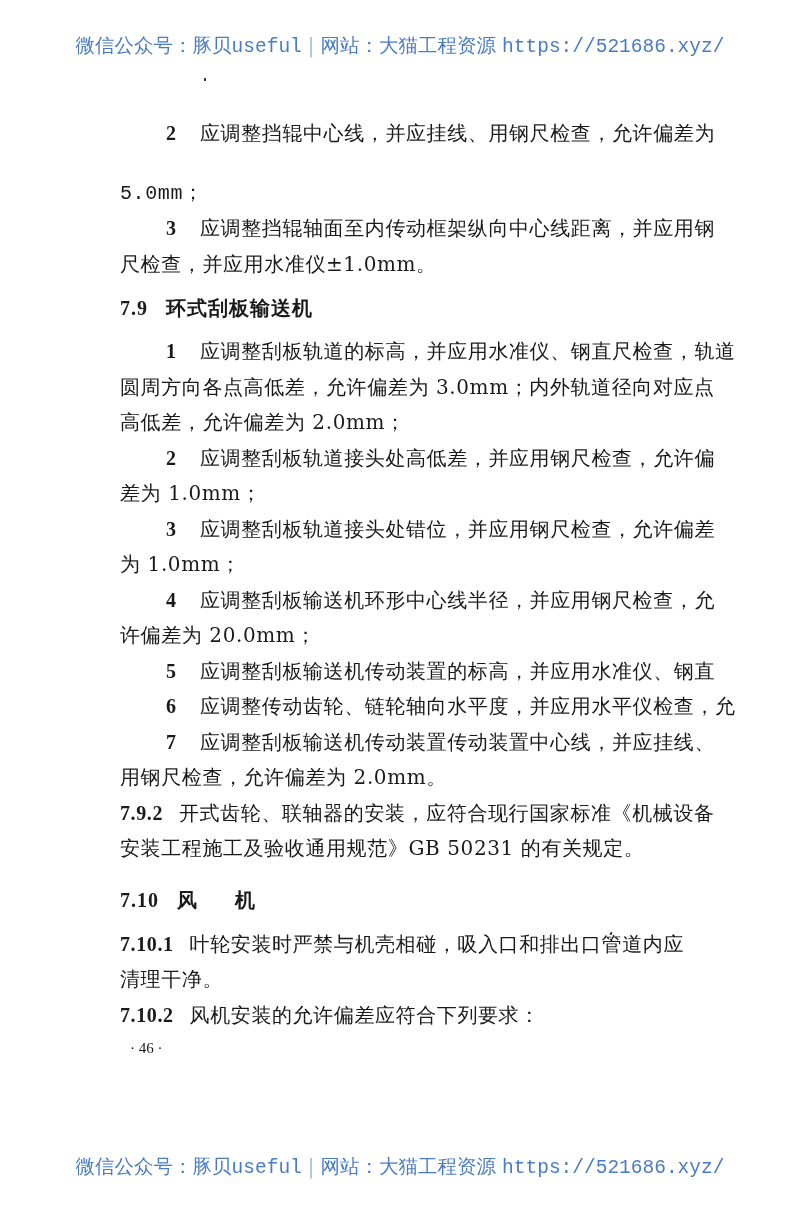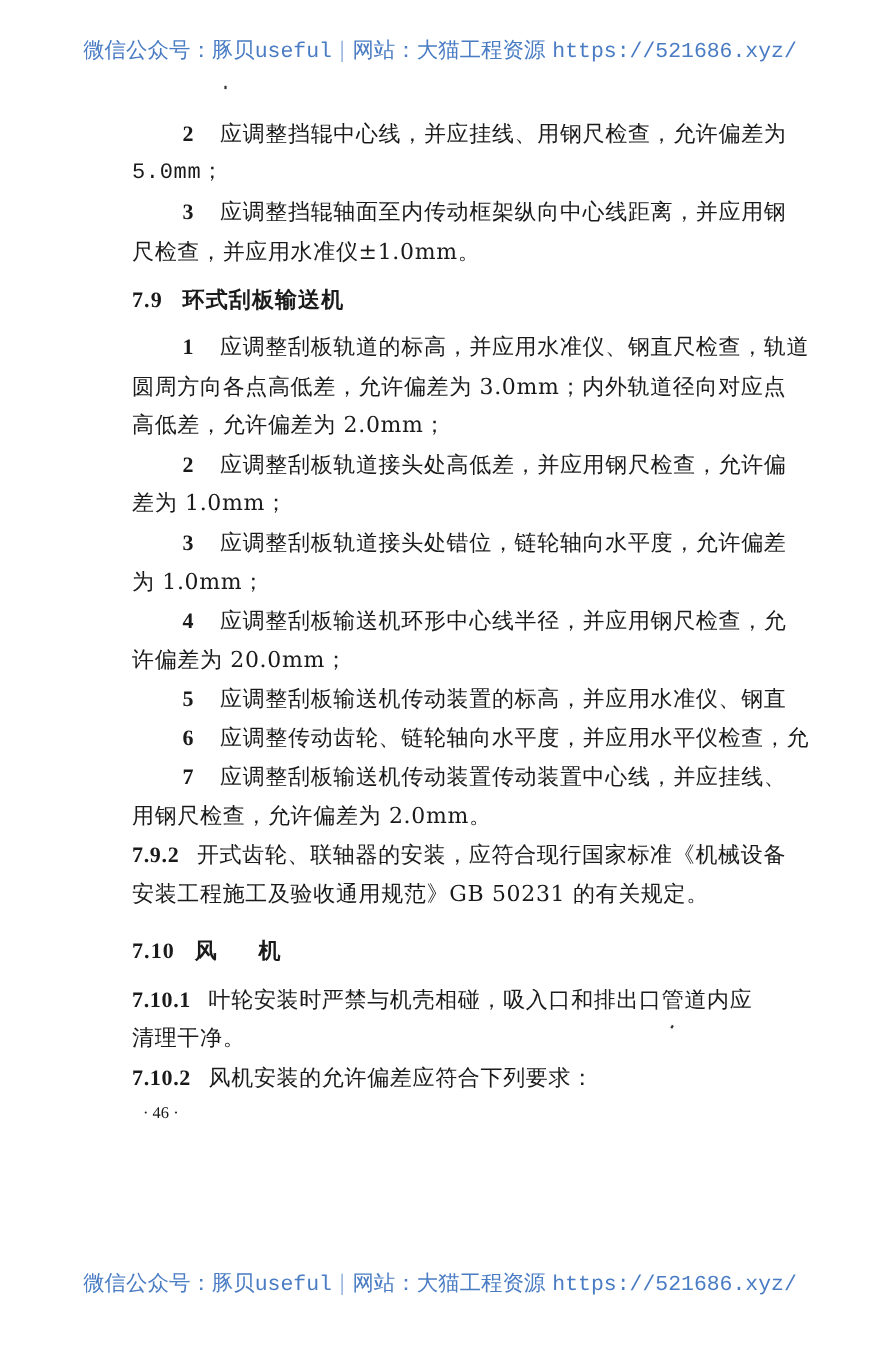--- a/index.html
+++ b/index.html
@@ -9,29 +9,29 @@
     }
     .watermark {
       position: absolute; left: 0; width: 800px; text-align: center;
       color: #4a7cc4; font-size: 19.5px; letter-spacing: 0px; white-space: nowrap;
       font-family: "DejaVu Serif", "Liberation Serif", serif;
     }
     .watermark .mono { font-family: "Liberation Mono", "DejaVu Sans Mono", monospace; }
     .watermark .sep { color: #9fb8de; margin: 0 6px; }
     .wm-top { top: 32px; }
     .wm-bottom { top: 1153px; }
-    .page { position: absolute; left: 120px; top: 104px; width: 640px; }
+    .page { position: absolute; left: 120px; top: 116px; width: 640px; }
     .line { font-size: 20px; line-height: 35.5px; height: 35.5px; white-space: nowrap; letter-spacing: 0.6px; }
     .indent { padding-left: 46px; }
     .num { font-weight: bold; display: inline-block; width: 34px; font-family: "Liberation Serif", serif; }
     .clause { font-weight: bold; display: inline-block; font-family: "Liberation Serif", serif; margin-right: 16px; }
     .heading { text-align: left; font-weight: bold; font-size: 20px; height: 52px; line-height: 52px; letter-spacing: 1px; }
     .heading .hnum { font-family: "Liberation Serif", serif; margin-right: 18px; }
     .heading.sp .htxt { letter-spacing: 38px; }
-    .mono { font-family: "Liberation Mono", "DejaVu Sans Mono", monospace; }
+    .mono { font-family: "Liberation Mono", "DejaVu Sans Mono", monospace; margin-top: 24px; }
     .pagenum { font-size: 15px; height: 30px; line-height: 30px; padding-left: 10px; font-family: "Liberation Serif", serif; }
     .speck { position: absolute; width: 2px; height: 3px; background: #333; }
   </style>
 </head>
 <body>
 
 <div class="watermark wm-top">
   <span>微信公众号：豚贝</span><span class="mono">useful</span><span class="sep">|</span><span>网站：大猫工程资源 </span><span class="mono">https://521686.xyz/</span>
 </div>
 
@@ -47,21 +47,21 @@
   <div class="heading"><span class="hnum">7.9</span><span class="htxt">环式刮板输送机</span></div>
 
 
   <div class="line indent"><span class="num">1</span><span>应调整刮板轨道的标高，并应用水准仪、钢直尺检查，轨道</span></div>
   <div class="line">圆周方向各点高低差，允许偏差为 3.0mm；内外轨道径向对应点</div>
   <div class="line">高低差，允许偏差为 2.0mm；</div>
 
   <div class="line indent"><span class="num">2</span><span>应调整刮板轨道接头处高低差，并应用钢尺检查，允许偏</span></div>
   <div class="line">差为 1.0mm；</div>
 
-  <div class="line indent"><span class="num">3</span><span>应调整刮板轨道接头处错位，链轮轴向水平度，允许偏差</span></div>
+  <div class="line indent"><span class="num">3</span><span>应调整刮板轨道接头处错位，并应用钢尺检查，允许偏差</span></div>
   <div class="line">为 1.0mm；</div>
 
   <div class="line indent"><span class="num">4</span><span>应调整刮板输送机环形中心线半径，并应用钢尺检查，允</span></div>
   <div class="line">许偏差为 20.0mm；</div>
 
   <div class="line indent"><span class="num">5</span><span>应调整刮板输送机传动装置的标高，并应用水准仪、钢直</span></div>
 
   <div class="line indent"><span class="num">6</span><span>应调整传动齿轮、链轮轴向水平度，并应用水平仪检查，允</span></div>
 
   <div class="line indent"><span class="num">7</span><span>应调整刮板输送机传动装置传动装置中心线，并应挂线、</span></div>

